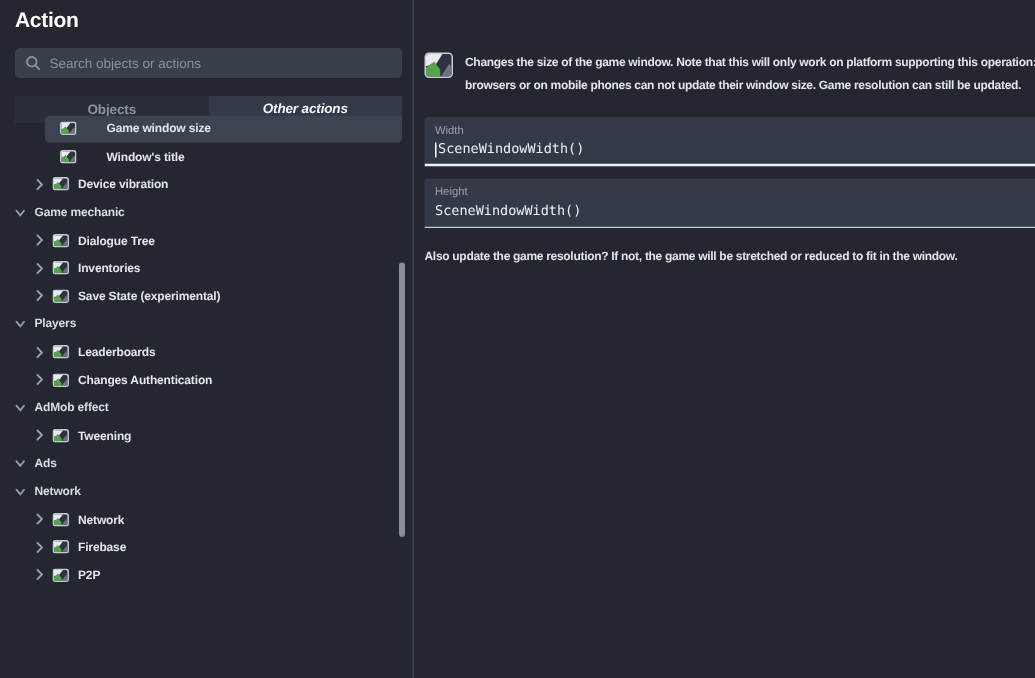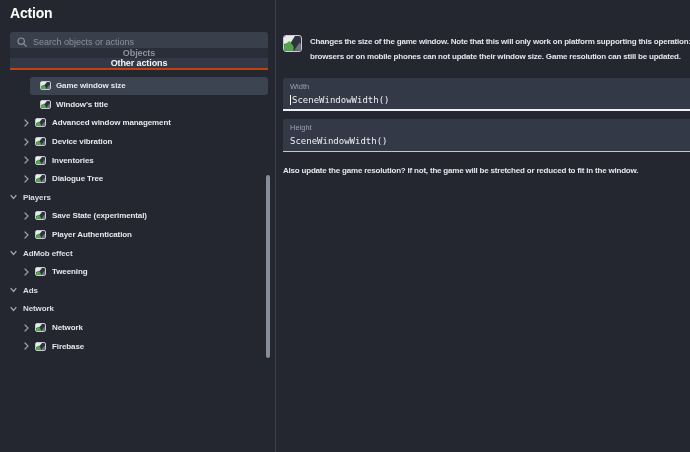--- a/index.html
+++ b/index.html
@@ -20,43 +20,42 @@
     background:#393f4b; border-radius:3px;
     display:flex; align-items:center; padding:0 7px; gap:6px;
   }
   .search-box input {
     flex:1; background:transparent; border:none; outline:none;
     font-family:"Liberation Sans", sans-serif; font-size:9px; color:#dfe2e8;
   }
   .search-box input::placeholder { color:#8b92a0; }
 
   .tabs {
-    position:absolute; left:10px; top:48px; width:258px; height:18px;
+    position:absolute; left:10px; top:64px; width:258px; height:18px;
     display:flex;
-    flex-direction:column;
   }
   .tab {
     flex:1; display:flex; align-items:center; justify-content:center;
     font-size:9px; font-weight:bold; letter-spacing:-0.1px; cursor:pointer;
   }
   .tab.inactive { background:#2a2e38; color:#8b92a0; }
-  .tab.active   { background:#333946; color:#f4f6f9; border-bottom:2px solid #c2410c; }
+  .tab.active   { background:#333946; color:#f4f6f9; border-bottom:2px solid #c2410c;font-style:italic; }
 
   .tree {
     position:absolute; left:0; top:76.5px; width:268px; height:375px; overflow:hidden;
   }
   .tree-row {
     height:18.6px; display:flex; align-items:center; cursor:pointer;
     font-size:8px; font-weight:600; letter-spacing:-0.1px;
   }
   .tree-row .label { color:#e4e7ed; white-space:nowrap; }
   .tree-row.category { padding-left:10px; gap:6px; }
   .tree-row.category .label { color:#d9dde4; }
   .tree-row.group { padding-left:24px; gap:6px; }
-  .tree-row.leaf { margin-left:30px; padding-left:10px; gap:5px; border-radius:3px; }
+  .tree-row.leaf { margin-left:30px; padding-left:10px; gap:20px; border-radius:3px; }
   .tree-row.leaf.selected { background:#3c4351; }
   .chev { flex:0 0 auto; display:block; }
 
   .item-icon { flex:0 0 auto; display:block; }
 
   .scrollbar-thumb {
     position:absolute; left:266px; top:175px; width:4px; height:183px;
     background:#878d99; border-radius:2px; cursor:pointer;
   }
   .panel-divider {
@@ -141,34 +140,40 @@
       <div class="tree-row group">
     <svg class="chev" width="5" height="8" viewBox="0 0 5 8">
     <path d="M1 1 L4 4 L1 7" stroke="#9aa1b0" stroke-width="1.2" fill="none" stroke-linecap="round"></path>
   </svg>
     <svg class="item-icon" width="11" height="9" viewBox="0 0 11 9">
     <rect x="0.5" y="0.5" width="10" height="8" rx="1.5" fill="#2e333d" stroke="#c6cbd3" stroke-width="1"></rect>
     <path d="M1 1 L7 1 L4 4.6 L1 5 Z" fill="#e9ebef"></path>
     <path d="M1 5.6 L3.6 3.4 L6 6.4 L6 8 L1 8 Z" fill="#55a44a"></path>
     <path d="M6.2 7.9 L9.6 3.6 L10 4.4 L10 7.9 Z" fill="#6d737e"></path>
   </svg>
-    <span class="label">Advanced window management</span>
-  </div>
-      <div class="tree-row group">
-    <svg class="chev" width="5" height="8" viewBox="0 0 5 8">
-    <path d="M1 1 L4 4 L1 7" stroke="#9aa1b0" stroke-width="1.2" fill="none" stroke-linecap="round"></path>
-  </svg>
-    <svg class="item-icon" width="11" height="9" viewBox="0 0 11 9">
-    <rect x="0.5" y="0.5" width="10" height="8" rx="1.5" fill="#2e333d" stroke="#c6cbd3" stroke-width="1"></rect>
-    <path d="M1 1 L7 1 L4 4.6 L1 5 Z" fill="#e9ebef"></path>
-    <path d="M1 5.6 L3.6 3.4 L6 6.4 L6 8 L1 8 Z" fill="#55a44a"></path>
-    <path d="M6.2 7.9 L9.6 3.6 L10 4.4 L10 7.9 Z" fill="#6d737e"></path>
-  </svg>
     <span class="label">Device vibration</span>
   </div>
+      <div class="tree-row category">
+    <svg class="chev" width="7" height="6" viewBox="0 0 7 6">
+    <path d="M1 1.5 L3.5 4.5 L6 1.5" stroke="#9aa1b0" stroke-width="1.2" fill="none" stroke-linecap="round"></path>
+  </svg>
+    <span class="label">Game mechanic</span>
+  </div>
+      <div class="tree-row group">
+    <svg class="chev" width="5" height="8" viewBox="0 0 5 8">
+    <path d="M1 1 L4 4 L1 7" stroke="#9aa1b0" stroke-width="1.2" fill="none" stroke-linecap="round"></path>
+  </svg>
+    <svg class="item-icon" width="11" height="9" viewBox="0 0 11 9">
+    <rect x="0.5" y="0.5" width="10" height="8" rx="1.5" fill="#2e333d" stroke="#c6cbd3" stroke-width="1"></rect>
+    <path d="M1 1 L7 1 L4 4.6 L1 5 Z" fill="#e9ebef"></path>
+    <path d="M1 5.6 L3.6 3.4 L6 6.4 L6 8 L1 8 Z" fill="#55a44a"></path>
+    <path d="M6.2 7.9 L9.6 3.6 L10 4.4 L10 7.9 Z" fill="#6d737e"></path>
+  </svg>
+    <span class="label">Dialogue Tree</span>
+  </div>
       <div class="tree-row group">
     <svg class="chev" width="5" height="8" viewBox="0 0 5 8">
     <path d="M1 1 L4 4 L1 7" stroke="#9aa1b0" stroke-width="1.2" fill="none" stroke-linecap="round"></path>
   </svg>
     <svg class="item-icon" width="11" height="9" viewBox="0 0 11 9">
     <rect x="0.5" y="0.5" width="10" height="8" rx="1.5" fill="#2e333d" stroke="#c6cbd3" stroke-width="1"></rect>
     <path d="M1 1 L7 1 L4 4.6 L1 5 Z" fill="#e9ebef"></path>
     <path d="M1 5.6 L3.6 3.4 L6 6.4 L6 8 L1 8 Z" fill="#55a44a"></path>
     <path d="M6.2 7.9 L9.6 3.6 L10 4.4 L10 7.9 Z" fill="#6d737e"></path>
   </svg>
@@ -177,51 +182,51 @@
       <div class="tree-row group">
     <svg class="chev" width="5" height="8" viewBox="0 0 5 8">
     <path d="M1 1 L4 4 L1 7" stroke="#9aa1b0" stroke-width="1.2" fill="none" stroke-linecap="round"></path>
   </svg>
     <svg class="item-icon" width="11" height="9" viewBox="0 0 11 9">
     <rect x="0.5" y="0.5" width="10" height="8" rx="1.5" fill="#2e333d" stroke="#c6cbd3" stroke-width="1"></rect>
     <path d="M1 1 L7 1 L4 4.6 L1 5 Z" fill="#e9ebef"></path>
     <path d="M1 5.6 L3.6 3.4 L6 6.4 L6 8 L1 8 Z" fill="#55a44a"></path>
     <path d="M6.2 7.9 L9.6 3.6 L10 4.4 L10 7.9 Z" fill="#6d737e"></path>
   </svg>
-    <span class="label">Dialogue Tree</span>
+    <span class="label">Save State (experimental)</span>
   </div>
       <div class="tree-row category">
     <svg class="chev" width="7" height="6" viewBox="0 0 7 6">
     <path d="M1 1.5 L3.5 4.5 L6 1.5" stroke="#9aa1b0" stroke-width="1.2" fill="none" stroke-linecap="round"></path>
   </svg>
     <span class="label">Players</span>
   </div>
       <div class="tree-row group">
     <svg class="chev" width="5" height="8" viewBox="0 0 5 8">
     <path d="M1 1 L4 4 L1 7" stroke="#9aa1b0" stroke-width="1.2" fill="none" stroke-linecap="round"></path>
   </svg>
     <svg class="item-icon" width="11" height="9" viewBox="0 0 11 9">
     <rect x="0.5" y="0.5" width="10" height="8" rx="1.5" fill="#2e333d" stroke="#c6cbd3" stroke-width="1"></rect>
     <path d="M1 1 L7 1 L4 4.6 L1 5 Z" fill="#e9ebef"></path>
     <path d="M1 5.6 L3.6 3.4 L6 6.4 L6 8 L1 8 Z" fill="#55a44a"></path>
     <path d="M6.2 7.9 L9.6 3.6 L10 4.4 L10 7.9 Z" fill="#6d737e"></path>
   </svg>
-    <span class="label">Save State (experimental)</span>
-  </div>
-      <div class="tree-row group">
-    <svg class="chev" width="5" height="8" viewBox="0 0 5 8">
-    <path d="M1 1 L4 4 L1 7" stroke="#9aa1b0" stroke-width="1.2" fill="none" stroke-linecap="round"></path>
-  </svg>
-    <svg class="item-icon" width="11" height="9" viewBox="0 0 11 9">
-    <rect x="0.5" y="0.5" width="10" height="8" rx="1.5" fill="#2e333d" stroke="#c6cbd3" stroke-width="1"></rect>
-    <path d="M1 1 L7 1 L4 4.6 L1 5 Z" fill="#e9ebef"></path>
-    <path d="M1 5.6 L3.6 3.4 L6 6.4 L6 8 L1 8 Z" fill="#55a44a"></path>
-    <path d="M6.2 7.9 L9.6 3.6 L10 4.4 L10 7.9 Z" fill="#6d737e"></path>
-  </svg>
-    <span class="label">Player Authentication</span>
+    <span class="label">Leaderboards</span>
+  </div>
+      <div class="tree-row group">
+    <svg class="chev" width="5" height="8" viewBox="0 0 5 8">
+    <path d="M1 1 L4 4 L1 7" stroke="#9aa1b0" stroke-width="1.2" fill="none" stroke-linecap="round"></path>
+  </svg>
+    <svg class="item-icon" width="11" height="9" viewBox="0 0 11 9">
+    <rect x="0.5" y="0.5" width="10" height="8" rx="1.5" fill="#2e333d" stroke="#c6cbd3" stroke-width="1"></rect>
+    <path d="M1 1 L7 1 L4 4.6 L1 5 Z" fill="#e9ebef"></path>
+    <path d="M1 5.6 L3.6 3.4 L6 6.4 L6 8 L1 8 Z" fill="#55a44a"></path>
+    <path d="M6.2 7.9 L9.6 3.6 L10 4.4 L10 7.9 Z" fill="#6d737e"></path>
+  </svg>
+    <span class="label">Changes Authentication</span>
   </div>
       <div class="tree-row category">
     <svg class="chev" width="7" height="6" viewBox="0 0 7 6">
     <path d="M1 1.5 L3.5 4.5 L6 1.5" stroke="#9aa1b0" stroke-width="1.2" fill="none" stroke-linecap="round"></path>
   </svg>
     <span class="label">AdMob effect</span>
   </div>
       <div class="tree-row group">
     <svg class="chev" width="5" height="8" viewBox="0 0 5 8">
     <path d="M1 1 L4 4 L1 7" stroke="#9aa1b0" stroke-width="1.2" fill="none" stroke-linecap="round"></path>
@@ -262,20 +267,32 @@
     <svg class="chev" width="5" height="8" viewBox="0 0 5 8">
     <path d="M1 1 L4 4 L1 7" stroke="#9aa1b0" stroke-width="1.2" fill="none" stroke-linecap="round"></path>
   </svg>
     <svg class="item-icon" width="11" height="9" viewBox="0 0 11 9">
     <rect x="0.5" y="0.5" width="10" height="8" rx="1.5" fill="#2e333d" stroke="#c6cbd3" stroke-width="1"></rect>
     <path d="M1 1 L7 1 L4 4.6 L1 5 Z" fill="#e9ebef"></path>
     <path d="M1 5.6 L3.6 3.4 L6 6.4 L6 8 L1 8 Z" fill="#55a44a"></path>
     <path d="M6.2 7.9 L9.6 3.6 L10 4.4 L10 7.9 Z" fill="#6d737e"></path>
   </svg>
     <span class="label">Firebase</span>
+  </div>
+      <div class="tree-row group">
+    <svg class="chev" width="5" height="8" viewBox="0 0 5 8">
+    <path d="M1 1 L4 4 L1 7" stroke="#9aa1b0" stroke-width="1.2" fill="none" stroke-linecap="round"></path>
+  </svg>
+    <svg class="item-icon" width="11" height="9" viewBox="0 0 11 9">
+    <rect x="0.5" y="0.5" width="10" height="8" rx="1.5" fill="#2e333d" stroke="#c6cbd3" stroke-width="1"></rect>
+    <path d="M1 1 L7 1 L4 4.6 L1 5 Z" fill="#e9ebef"></path>
+    <path d="M1 5.6 L3.6 3.4 L6 6.4 L6 8 L1 8 Z" fill="#55a44a"></path>
+    <path d="M6.2 7.9 L9.6 3.6 L10 4.4 L10 7.9 Z" fill="#6d737e"></path>
+  </svg>
+    <span class="label">P2P</span>
   </div>
     </div>
 
   <div class="scrollbar-thumb"></div>
   <div class="panel-divider"></div>
 
   <div class="detail">
 
     <div class="desc-row">
       <div class="big-icon">

